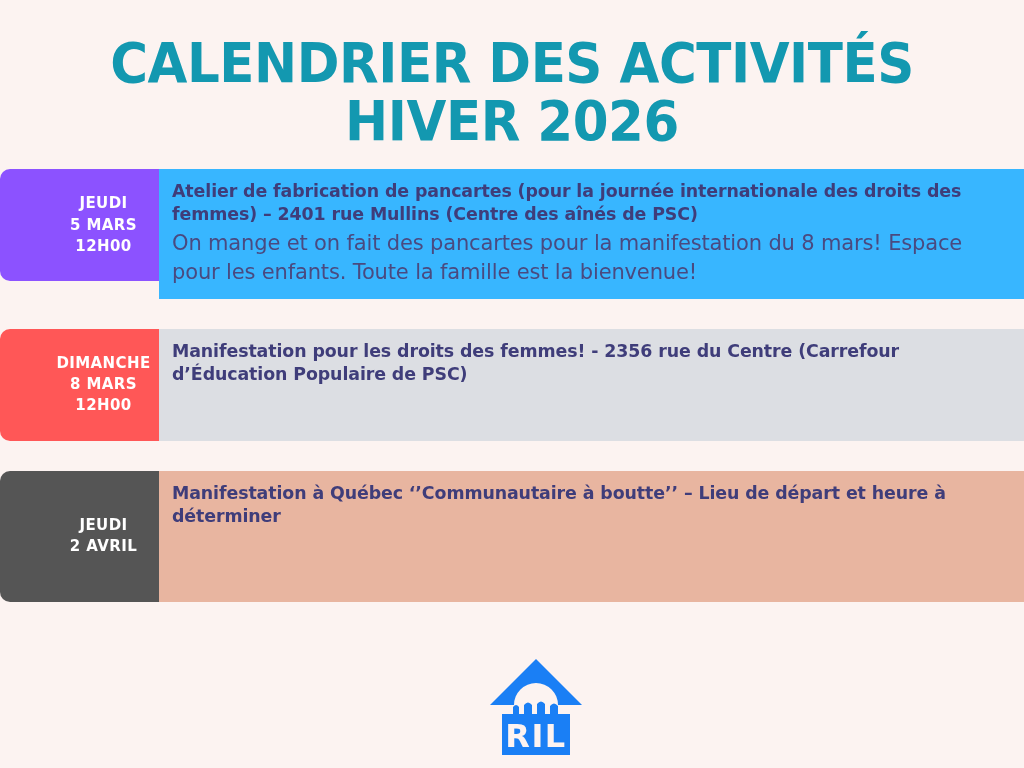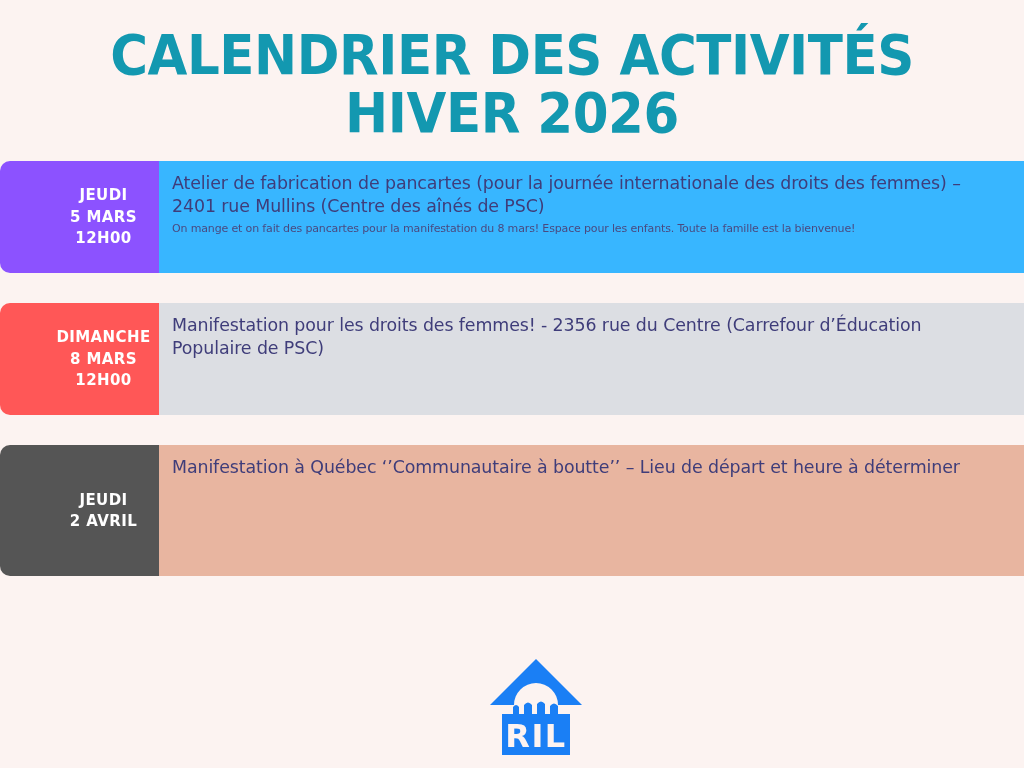--- a/index.html
+++ b/index.html
@@ -10,21 +10,21 @@
     overflow:hidden;
   }
   .poster {
     position:relative;
     width:1024px; height:768px;
     background:#FCF3F1;
   }
 
   
   .header {
-    padding-top:26px;
+    padding-top:34px;
     text-align:center;
   }
   .title {
     color:#1398B0;
     font-weight:bold;
     font-size:56px;
     line-height:1.03;
     letter-spacing:-0.5px;
     font-family:"DejaVu Sans", sans-serif;
     transform:scaleX(0.92);
@@ -65,30 +65,30 @@
     padding-left:48px;
   }
   .date-badge span { display:block; }
   .event-body {
     flex:1 1 auto;
     padding:11px 22px 12px 13px;
     min-height:110px;
   }
   .event-title {
     color:#3F3D7A;
-    font-weight:normal;
+    font-weight:bold;
     font-size:17.4px;
     line-height:1.33;
     font-family:"DejaVu Sans", sans-serif;
     letter-spacing:-0.1px;
   }
   .event-desc {
     margin-top:2px;
     color:#4A4A80;
-    font-size:11px;
+    font-size:21px;
     line-height:1.38;
     font-family:"DejaVu Sans", sans-serif;
     letter-spacing:-0.15px;
   }
 
   
   .e1 .date-badge { background:#8C52FF; }
   .e1 .event-body { background:#38B6FF; }
   
   .e2 .date-badge { background:#FF5757; }

